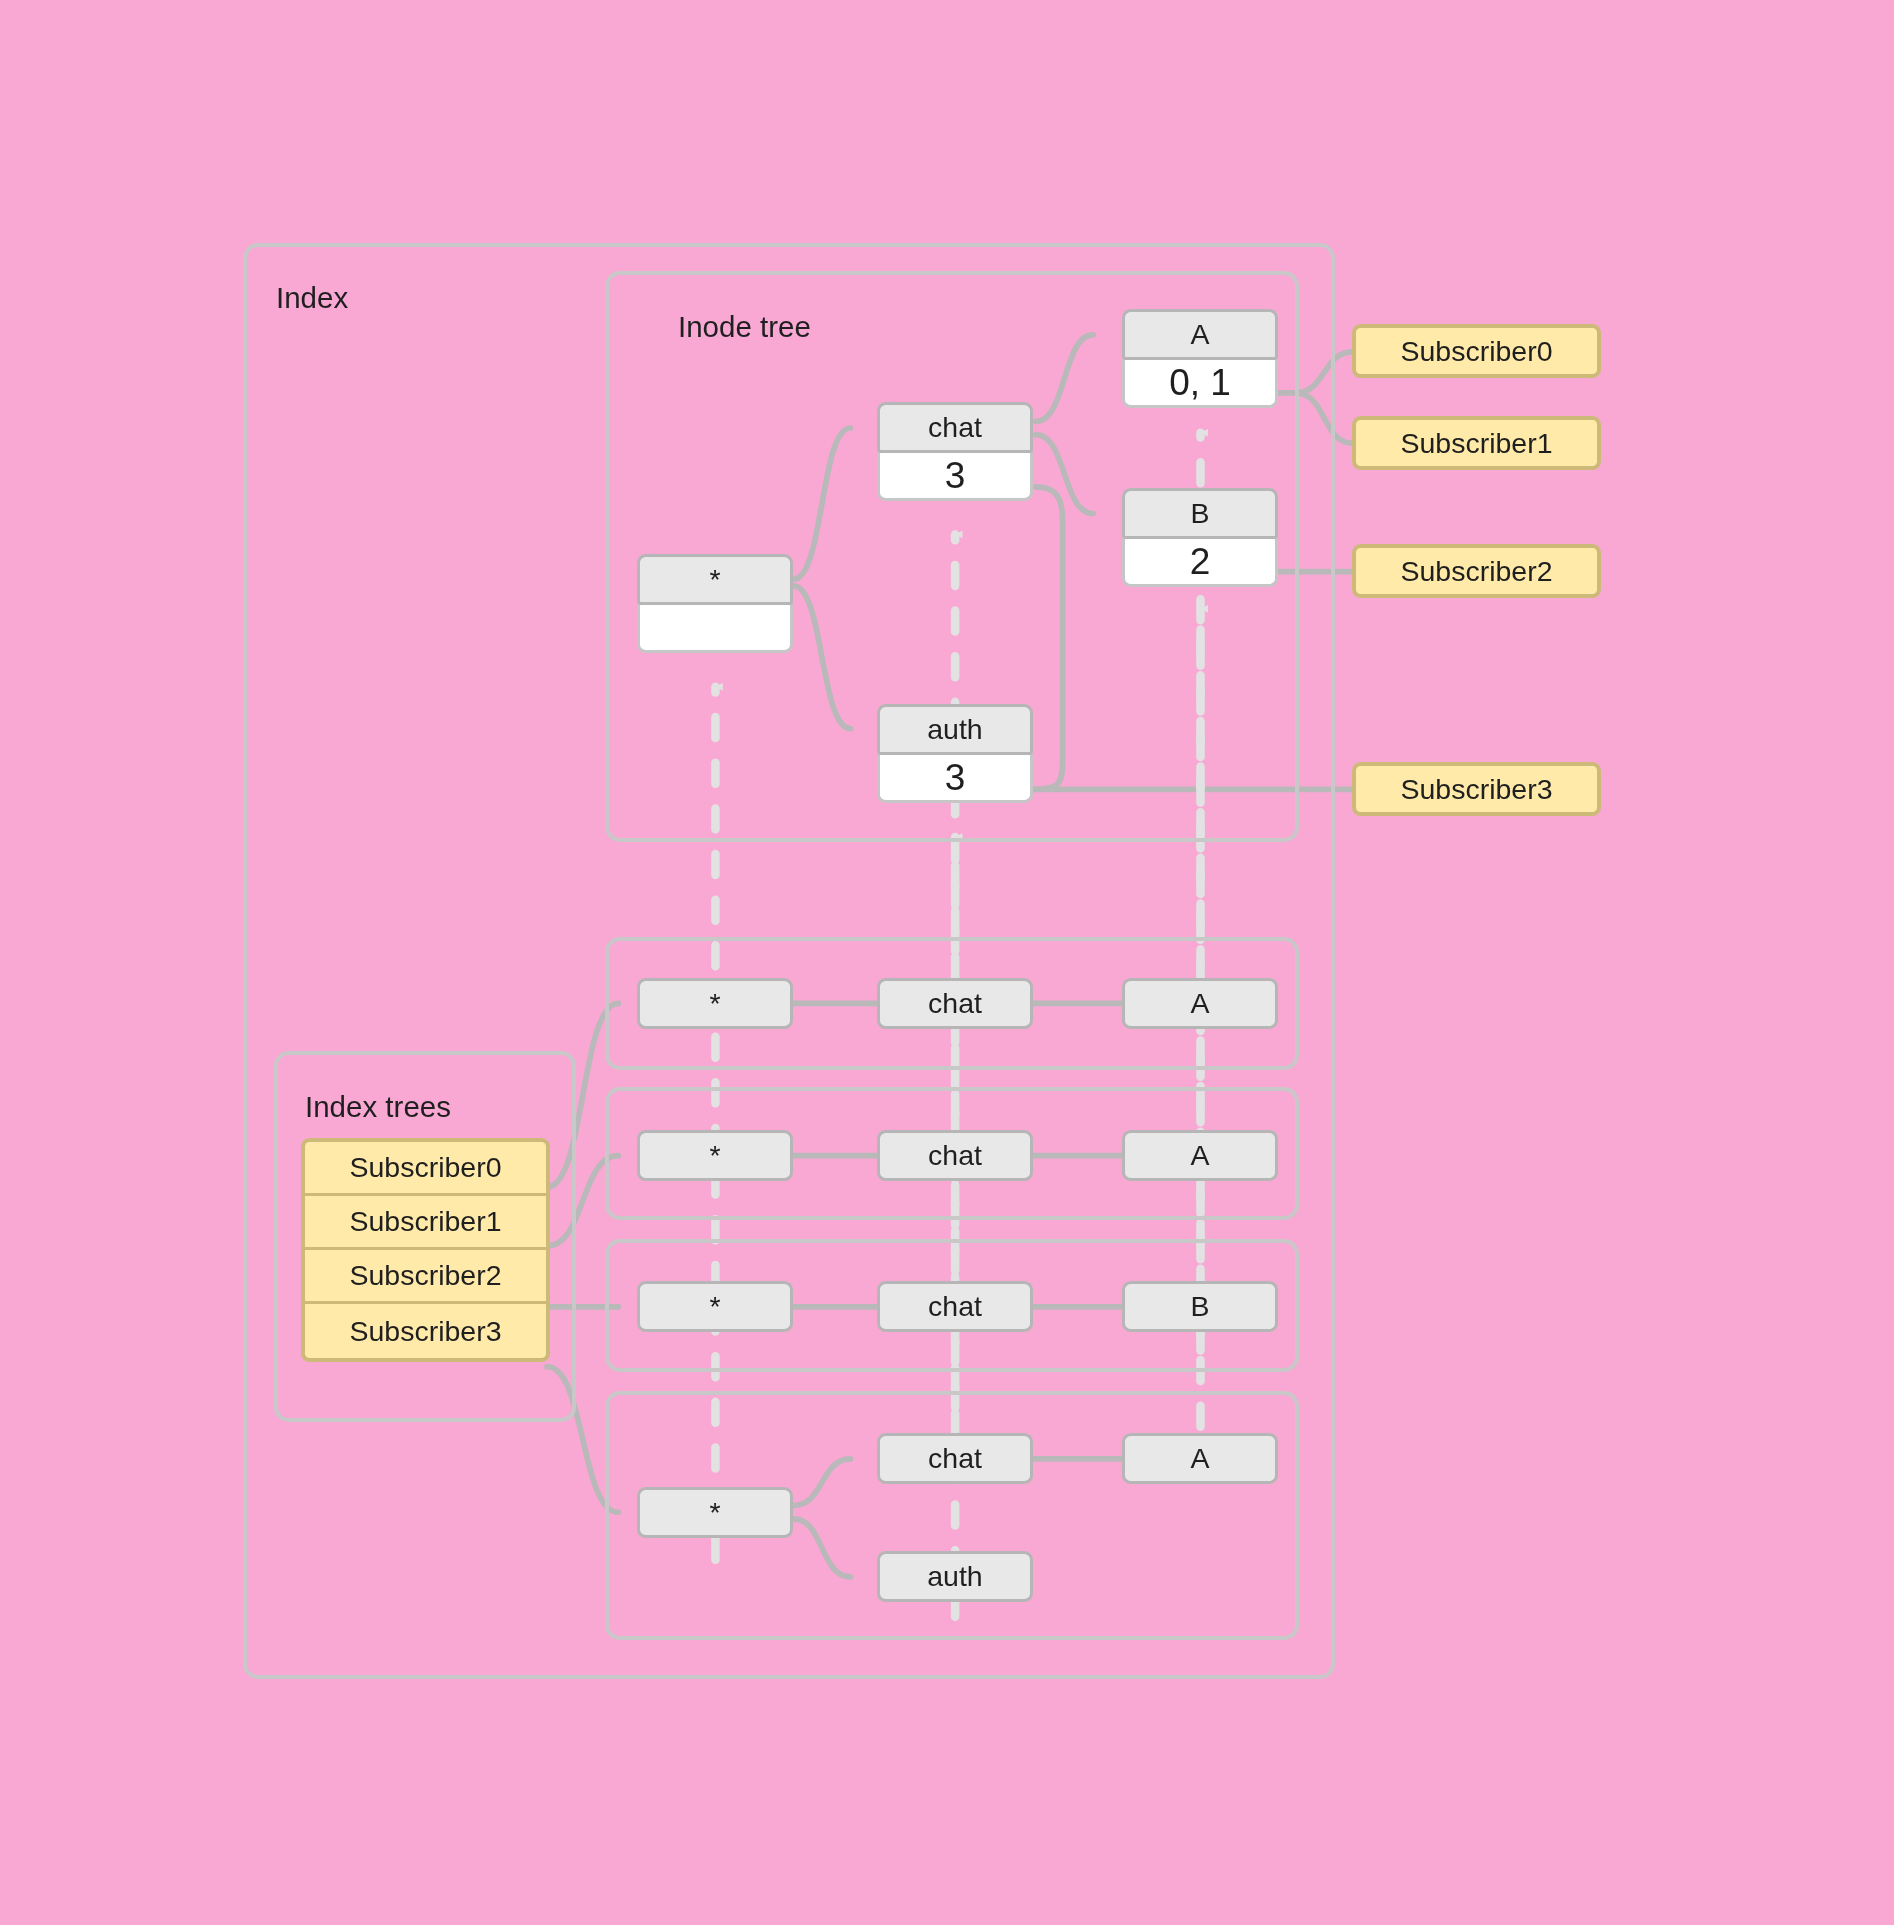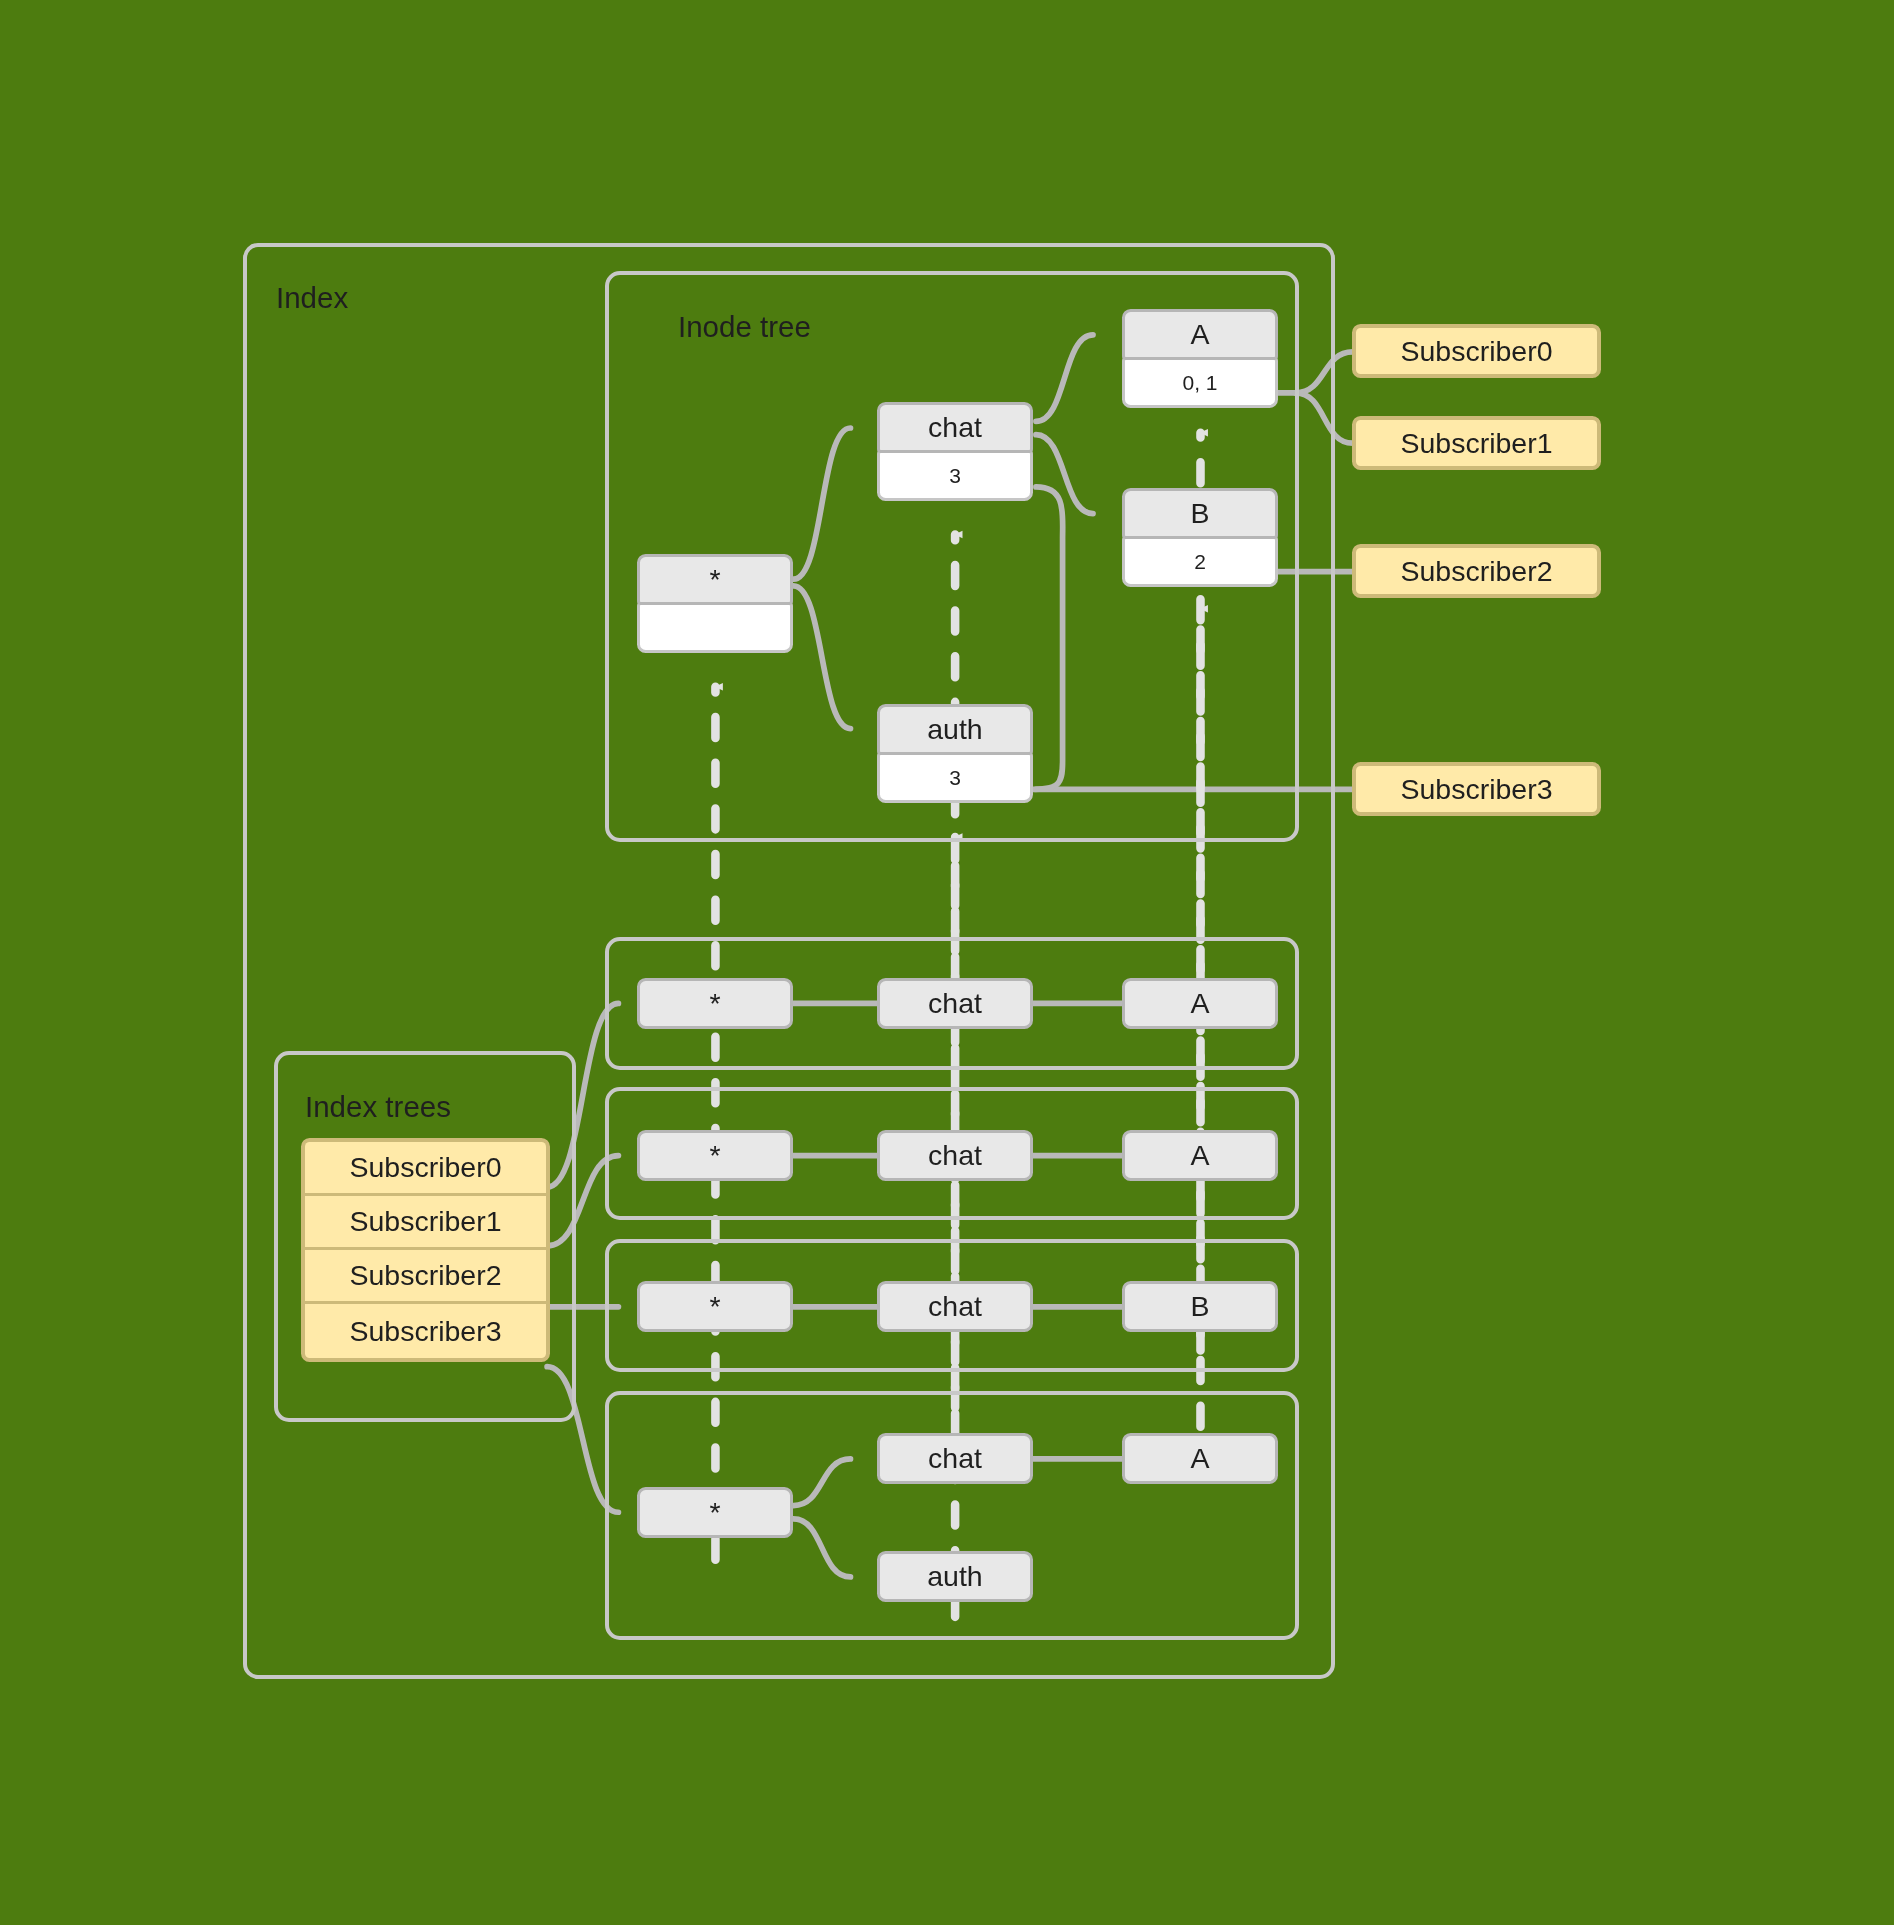--- a/index.html
+++ b/index.html
@@ -9,21 +9,21 @@
     background: #ffffff;
   }
   body {
     font-family: "Liberation Sans", sans-serif;
     color: #1a1a1a;
   }
   #canvas {
     position: relative;
     width: 1895px;
     height: 1925px;
-    background: #4d7c0f;
+    background: #f9a8d4;
     overflow: hidden;
   }
 
   
   #wires {
     position: absolute;
     left: 0;
     top: 0;
     width: 1895px;
     height: 1925px;
@@ -69,21 +69,21 @@
   .node2 .val {
     box-sizing: border-box;
     height: 51px;
     margin-top: -2.9px;
     background: #ffffff;
     border: 3.8px solid #c6c6c6;
     border-radius: 3.8px 3.8px 8.6px 8.6px;
     display: flex;
     align-items: center;
     justify-content: center;
-    font-size: 21px;
+    font-size: 37px;
     color: #1f1f1f;
     position: relative;
     z-index: 1;
   }
 
   
   .node1 {
     position: absolute;
     box-sizing: border-box;
     width: 156px;

